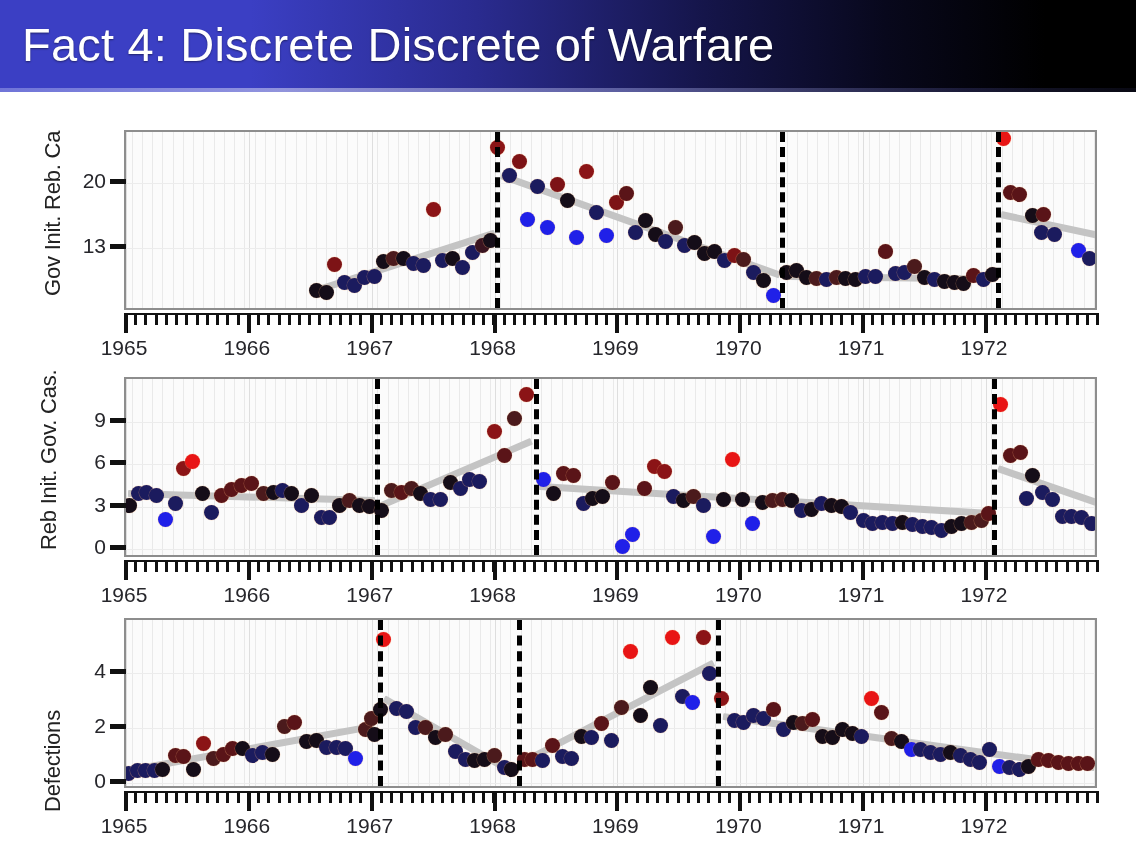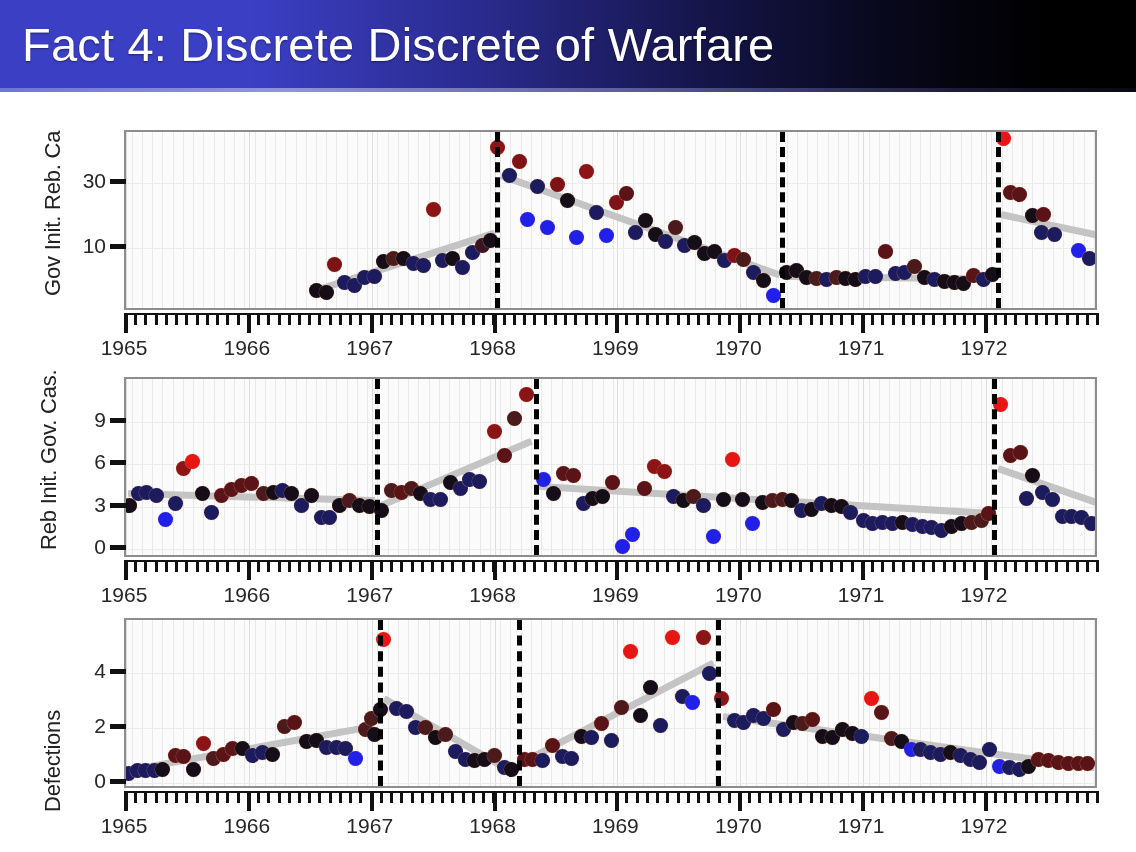--- a/index.html
+++ b/index.html
@@ -273,23 +273,23 @@
         <div class="dot" style="left: 917.716px; top: 82.9286px; background: rgb(90, 20, 24);"></div>
         <div class="dot" style="left: 915.259px; top: 100.286px; background: rgb(27, 27, 94);"></div>
         <div class="dot" style="left: 928.773px; top: 102.214px; background: rgb(27, 27, 94);"></div>
         <div class="dot" style="left: 952.115px; top: 118.286px; background: rgb(32, 32, 232);"></div>
         <div class="dot" style="left: 963.172px; top: 126px; background: rgb(27, 27, 94);"></div>
         <div class="brk" style="left: 368.561px;"></div>
         <div class="brk" style="left: 653.581px;"></div>
         <div class="brk" style="left: 869.803px;"></div>
       </div>
       <div class="ytick" style="left: 110px; top: 151.714px;"></div>
-      <div class="ylab" style="left: 64px; width: 42px; top: 153.714px;">10</div>
+      <div class="ylab" style="left: 64px; width: 42px; top: 153.714px;">13</div>
       <div class="ytick" style="left: 110px; top: 87.4286px;"></div>
-      <div class="ylab" style="left: 64px; width: 42px; top: 89.4286px;">30</div>
+      <div class="ylab" style="left: 64px; width: 42px; top: 89.4286px;">20</div>
       <div class="xaxis" style="left: 124px; top: 221px; width: 973px;">
         <div class="aline"></div>
         <div class="tick minor" style="left: 0px;"></div>
         <div class="tick minor" style="left: 10.2337px;"></div>
         <div class="tick minor" style="left: 20.4674px;"></div>
         <div class="tick minor" style="left: 30.7011px;"></div>
         <div class="tick minor" style="left: 40.9348px;"></div>
         <div class="tick minor" style="left: 51.1685px;"></div>
         <div class="tick minor" style="left: 61.4022px;"></div>
         <div class="tick minor" style="left: 71.6359px;"></div>

